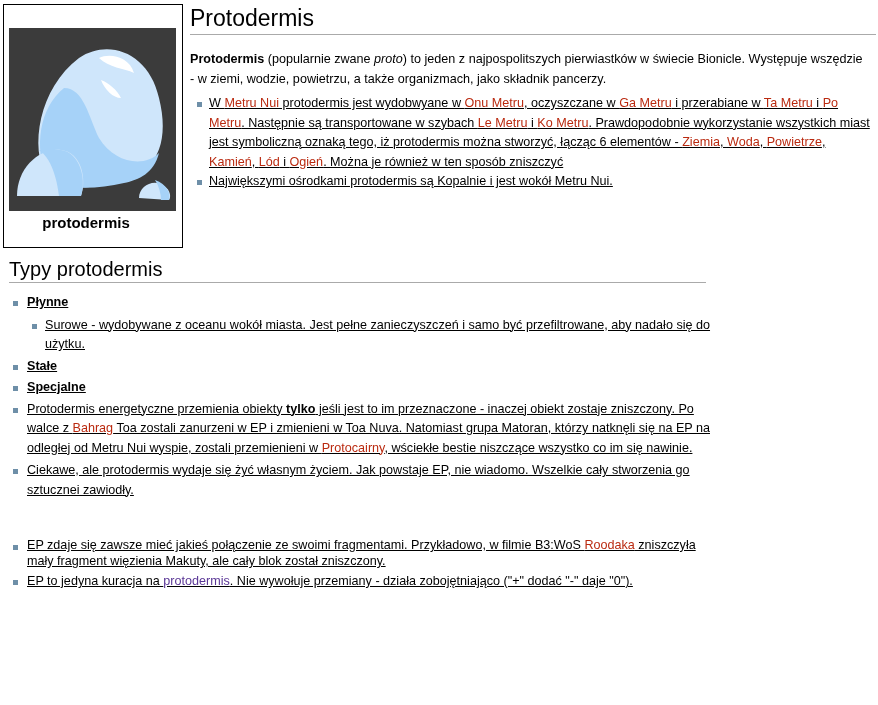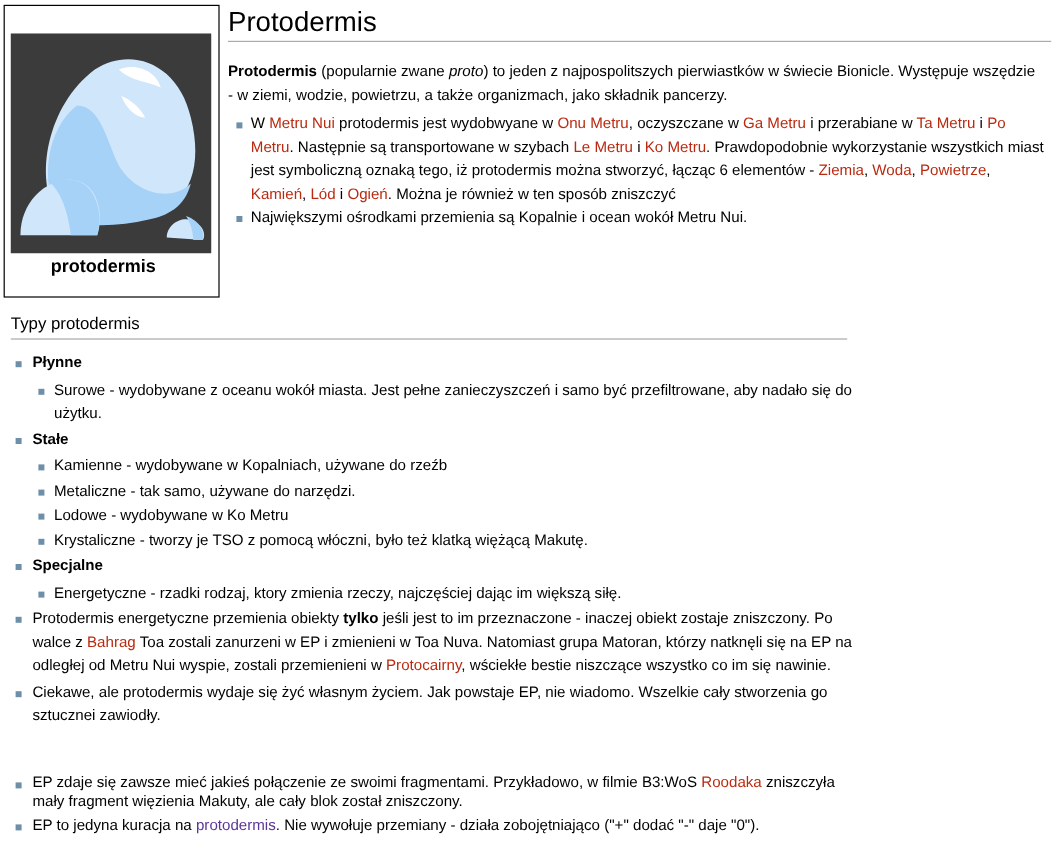--- a/index.html
+++ b/index.html
@@ -26,31 +26,31 @@
 
     h1 {
       position: absolute; left: 190px; top: 4px; margin: 0;
       font-weight: normal; font-size: 23px; width: 686px;
       border-bottom: 1px solid #aaa; padding-bottom: 2px; line-height: 28px;
     }
     .intro {
       position: absolute; left: 190px; top: 50px; width: 680px; margin: 0;
       line-height: 19.5px;
     }
-    ul { list-style: none; margin: 0; padding: 0; }
+    ul { list-style: none; margin: 0; padding: 0; text-decoration: underline; }
     li { position: relative; padding-left: 19px; line-height: 19.5px; }
     li::before {
       content: ""; position: absolute; left: 7px; top: 8px; width: 5px; height: 5px;
       background: #6e8fa8;
     }
     .intro-list { position: absolute; left: 190px; top: 94px; width: 684px; }
 
     h2 {
       position: absolute; left: 9px; top: 256px; margin: 0; width: 697px;
-      font-weight: normal; font-size: 14px; border-bottom: 1px solid #aaa;
+      font-weight: normal; font-size: 20px; border-bottom: 1px solid #aaa;
       line-height: 26px; padding-bottom: 0;
     }
     .types { position: absolute; left: 3px; top: 293px; width: 710px; }
     .types > li { padding-left: 24px; margin-bottom: 2px; }
     .types > li::before { left: 10px; }
     .types li.group-title { font-weight: bold; }
     .types li ul { font-weight: normal; margin-top: 3px; }
     .types li ul li { padding-left: 18px; line-height: 19.5px; margin-bottom: 1px; }
     .types li ul li::before { left: 5px; }
     .types li.note { margin-bottom: 3px; }
@@ -77,44 +77,35 @@
 </div>
 
 <h1>Protodermis</h1>
 
 <p class="intro">
   <b>Protodermis</b><span> (popularnie zwane </span><i>proto</i><span>) to jeden z najpospolitszych pierwiastków w świecie Bionicle. Występuje wszędzie - w ziemi, wodzie, powietrzu, a także organizmach, jako składnik pancerzy.</span>
 </p>
 
 <ul class="intro-list">
   <li><span>W </span><a class="link-red">Metru Nui</a><span> protodermis jest wydobwyane w </span><a class="link-red">Onu Metru</a><span>, oczyszczane w </span><a class="link-red">Ga Metru</a><span> i przerabiane w </span><a class="link-red">Ta Metru</a><span> i </span><a class="link-red">Po Metru</a><span>. Następnie są transportowane w szybach </span><a class="link-red">Le Metru</a><span> i </span><a class="link-red">Ko Metru</a><span>. Prawdopodobnie wykorzystanie wszystkich miast jest symboliczną oznaką tego, iż protodermis można stworzyć, łącząc 6 elementów - </span><a class="link-red">Ziemia</a><span>, </span><a class="link-red">Woda</a><span>, </span><a class="link-red">Powietrze</a><span>, </span><a class="link-red">Kamień</a><span>, </span><a class="link-red">Lód</a><span> i </span><a class="link-red">Ogień</a><span>. Można je również w ten sposób zniszczyć</span></li>
-  <li>Największymi ośrodkami przemienia są Kopalnie i ocean wokół Metru Nui.</li>
+  <li>Największymi ośrodkami protodermis są Kopalnie i jest wokół Metru Nui.</li>
 </ul>
 
 <h2>Typy protodermis</h2>
 
 <ul class="types">
   <li class="group-title">
     <span>Płynne</span>
     <ul>
       <li>Surowe - wydobywane z oceanu wokół miasta. Jest pełne zanieczyszczeń i samo być przefiltrowane, aby nadało się do użytku.</li>
     </ul>
   </li>
   <li class="group-title">
     <span>Stałe</span>
-    <ul>
-      <li>Kamienne - wydobywane w Kopalniach, używane do rzeźb</li>
-      <li>Metaliczne - tak samo, używane do narzędzi.</li>
-      <li>Lodowe - wydobywane w Ko Metru</li>
-      <li>Krystaliczne - tworzy je TSO z pomocą włóczni, było też klatką więżącą Makutę.</li>
-    </ul>
   </li>
   <li class="group-title">
     <span>Specjalne</span>
-    <ul>
-      <li>Energetyczne - rzadki rodzaj, ktory zmienia rzeczy, najczęściej dając im większą siłę.</li>
-    </ul>
   </li>
   <li class="note"><span>Protodermis energetyczne przemienia obiekty </span><b>tylko</b><span> jeśli jest to im przeznaczone - inaczej obiekt zostaje zniszczony. Po walce z </span><a class="link-red">Bahrag</a><span> Toa zostali zanurzeni w EP i zmienieni w Toa Nuva. Natomiast grupa Matoran, którzy natknęli się na EP na odległej od Metru Nui wyspie, zostali przemienieni w </span><a class="link-red">Protocairny</a><span>, wściekłe bestie niszczące wszystko co im się nawinie.</span></li>
   <li class="note">Ciekawe, ale protodermis wydaje się żyć własnym życiem. Jak powstaje EP, nie wiadomo. Wszelkie cały stworzenia go sztucznei zawiodły.</li>
   <li class="note tight"><span>EP zdaje się zawsze mieć jakieś połączenie ze swoimi fragmentami. Przykładowo, w filmie B3:WoS </span><a class="link-red">Roodaka</a><span> zniszczyła mały fragment więzienia Makuty, ale cały blok został zniszczony.</span></li>
   <li class="note"><span>EP to jedyna kuracja na </span><a class="link-purple">protodermis</a><span>. Nie wywołuje przemiany - działa zobojętniająco ("+" dodać "-" daje "0").</span></li>
 </ul>
 
 </body></html>

